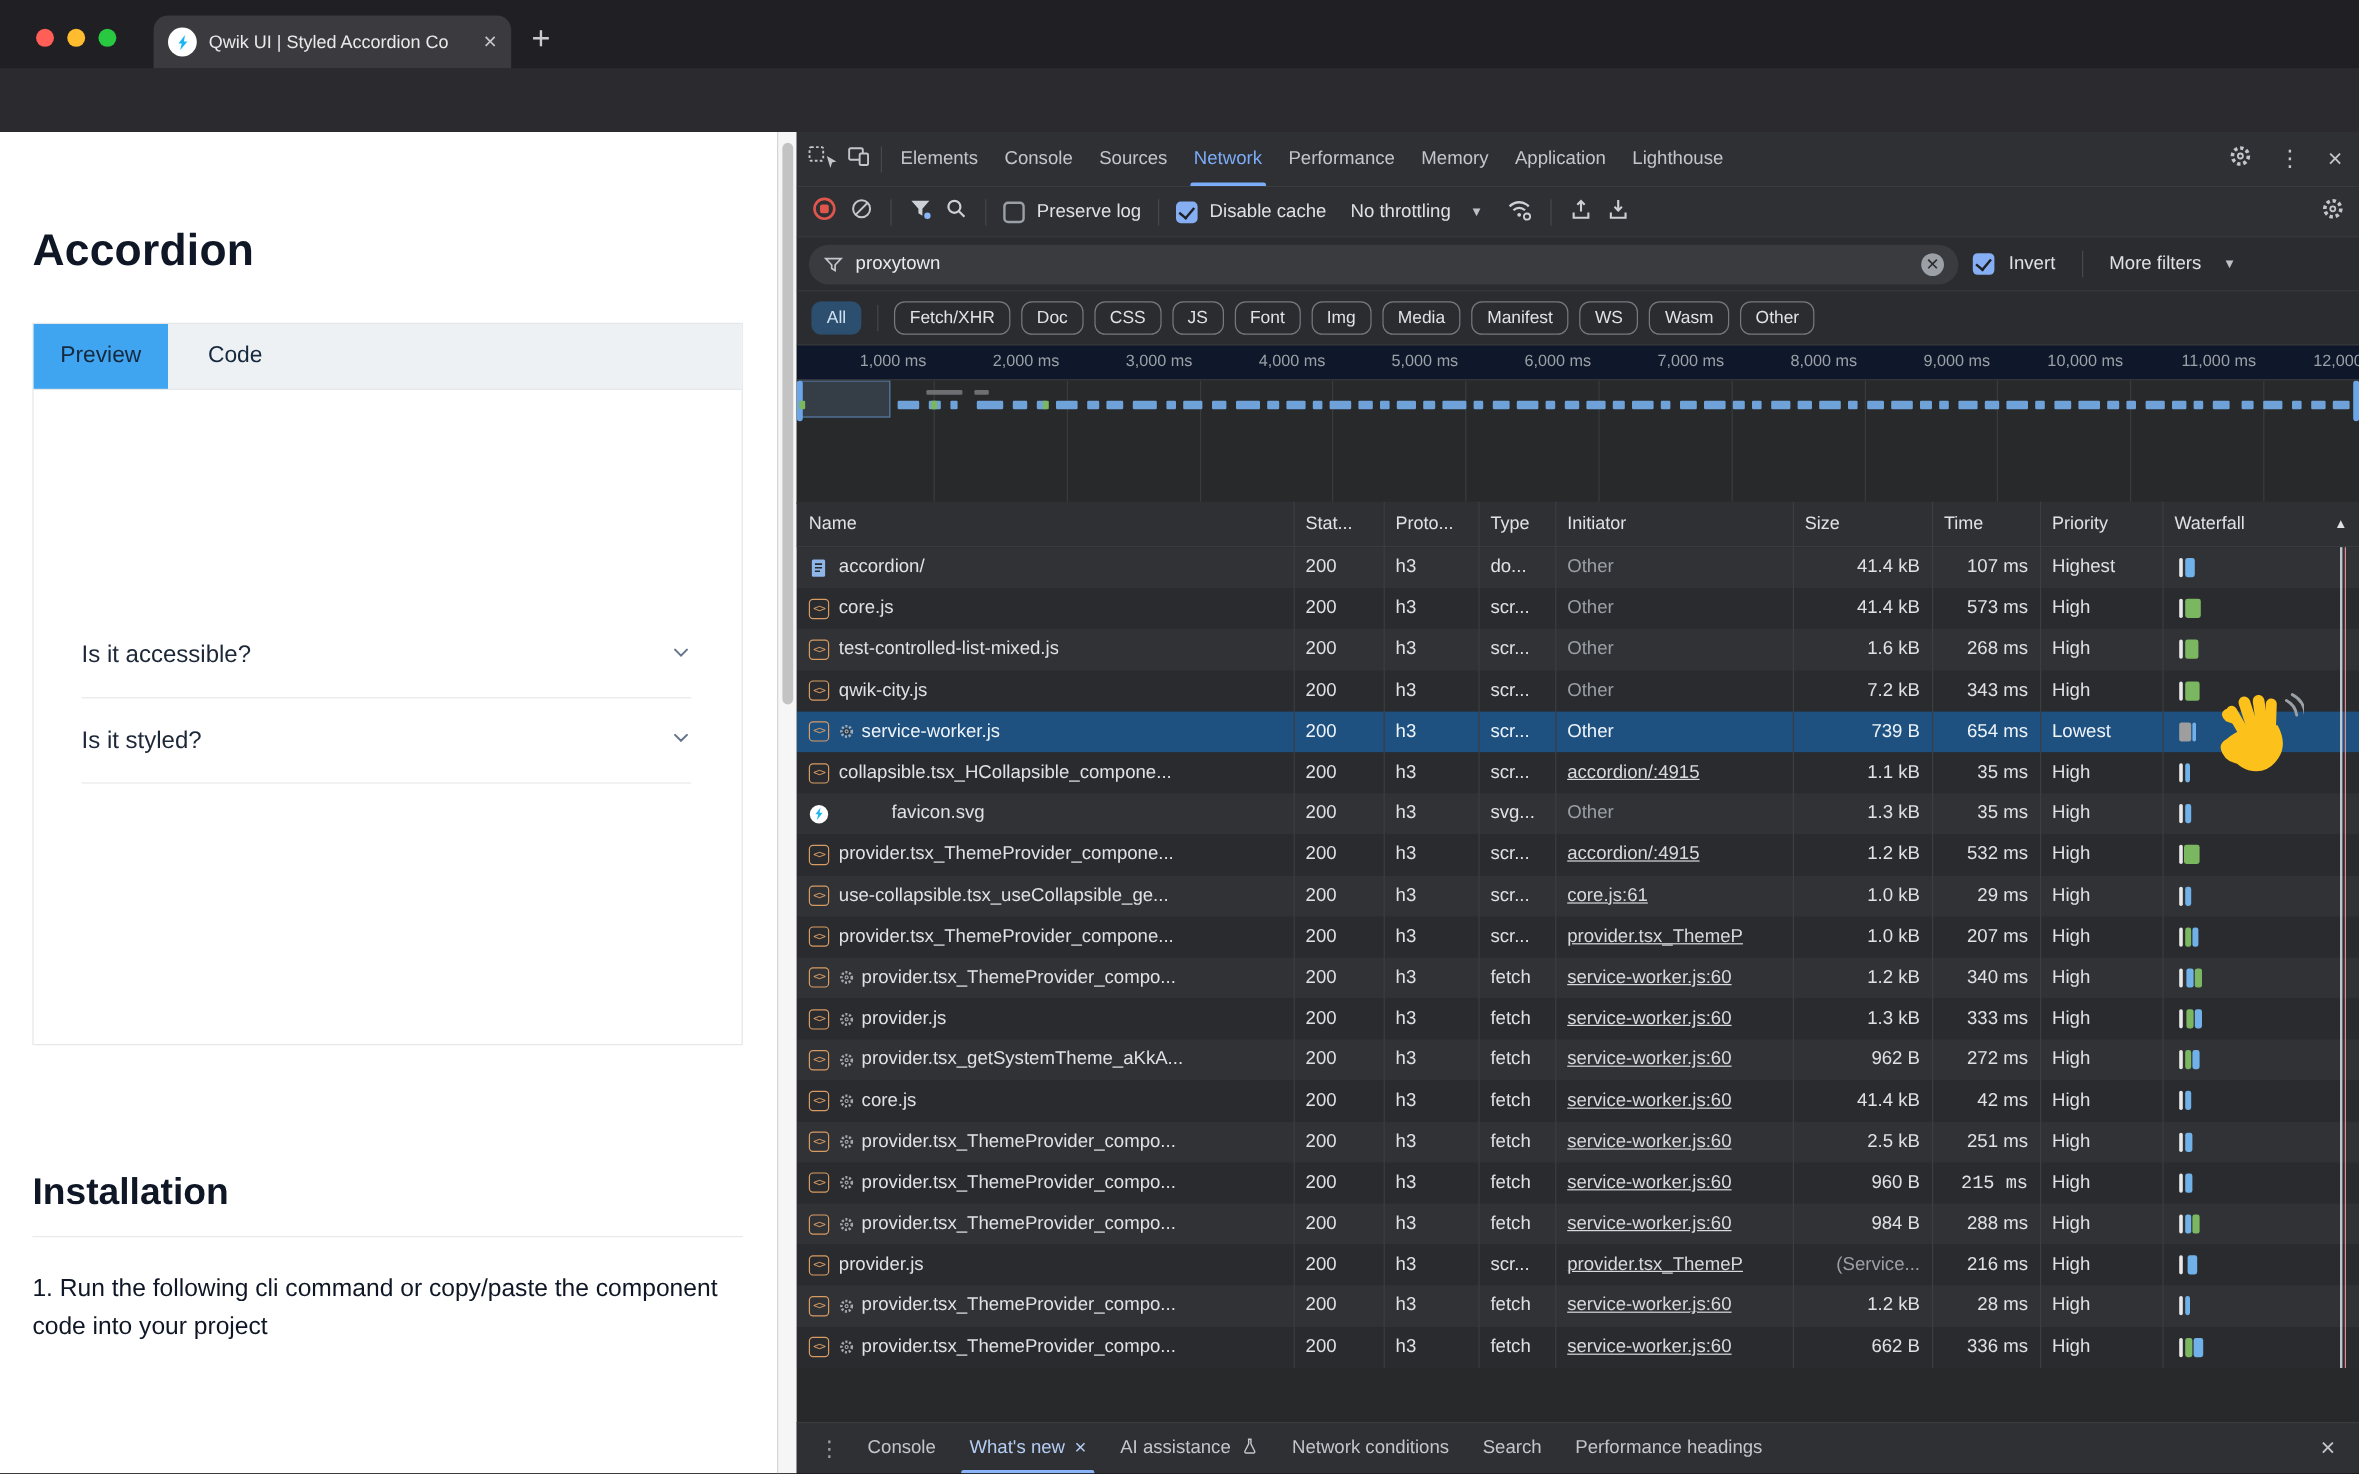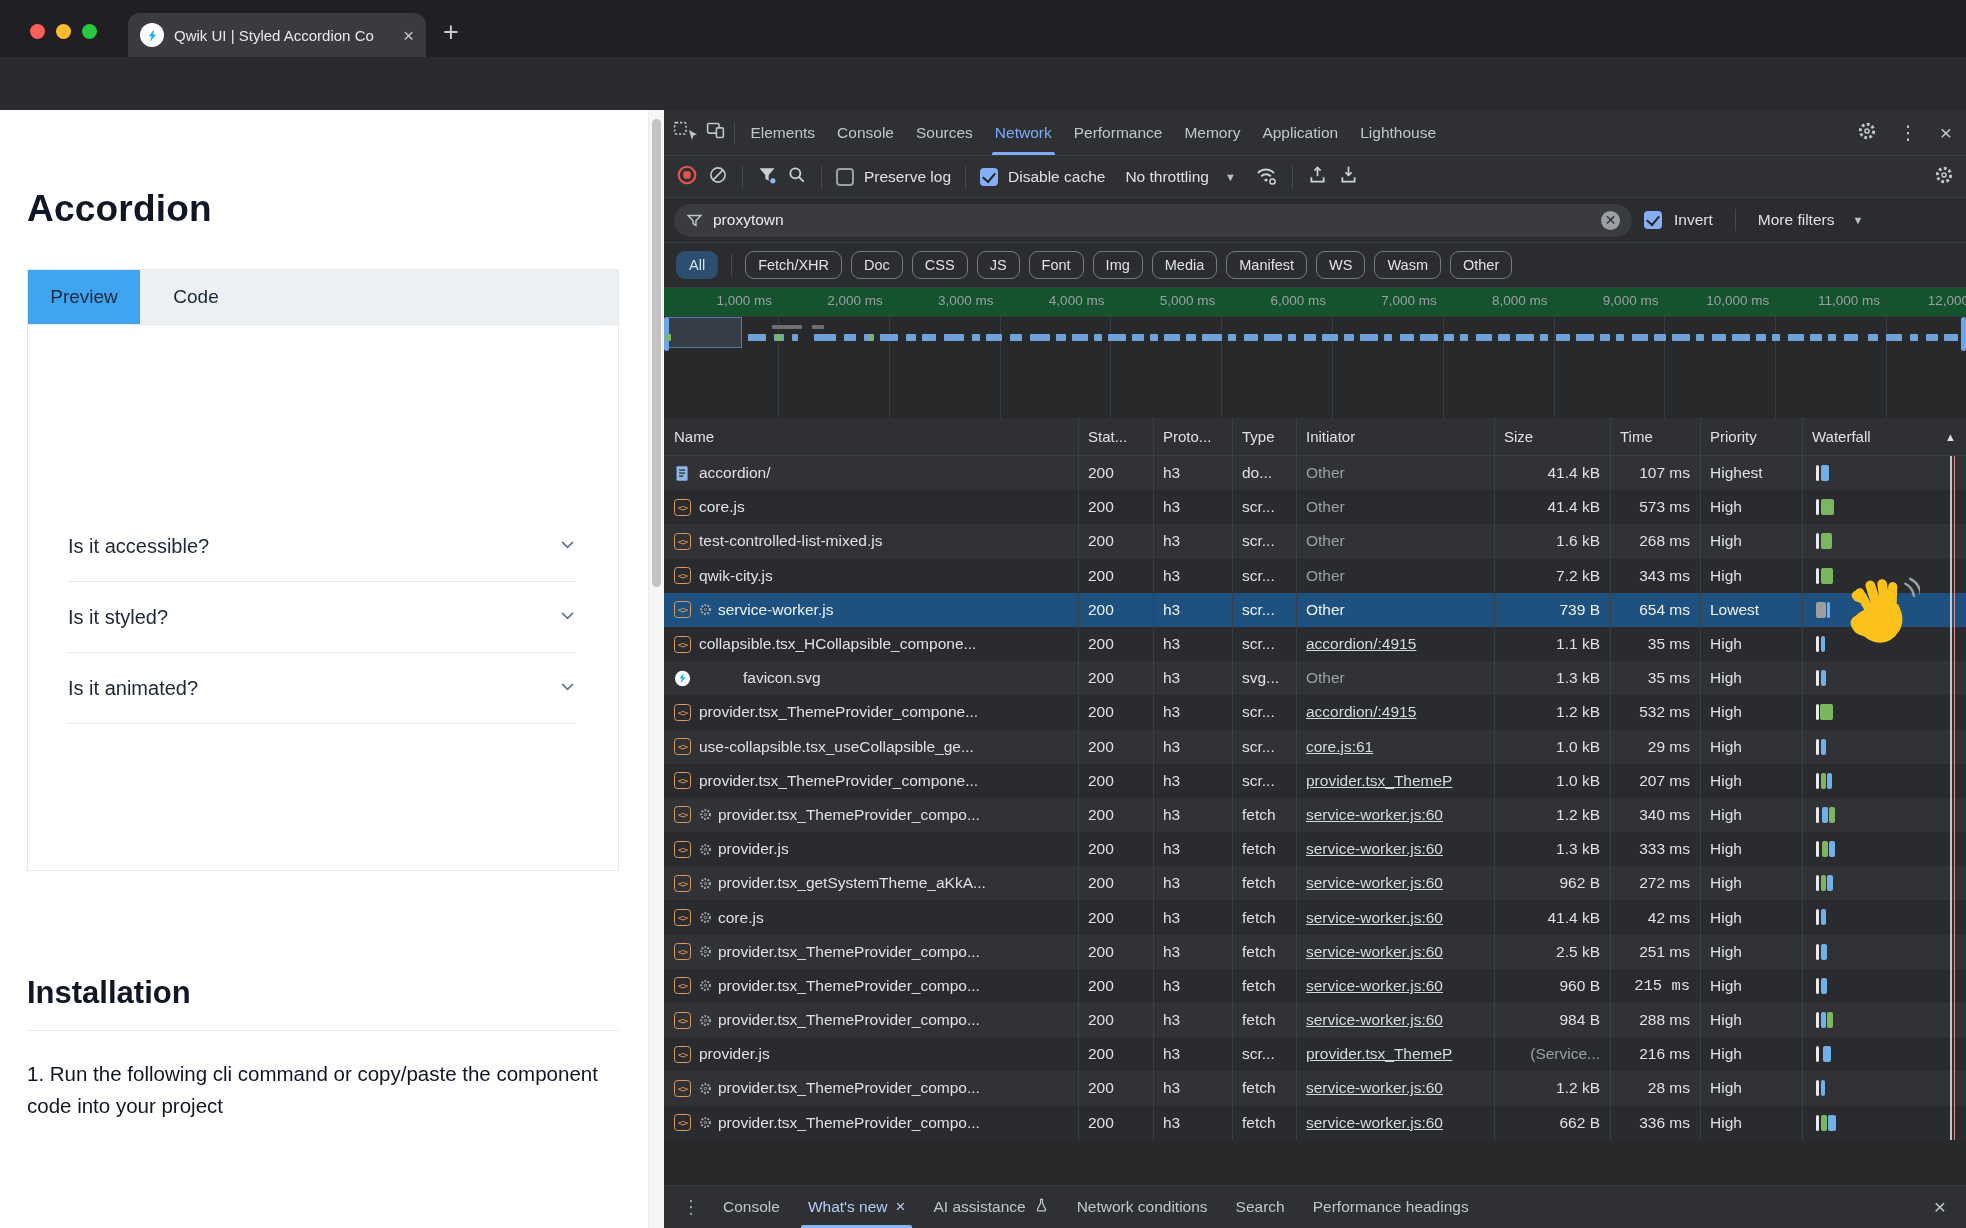--- a/index.html
+++ b/index.html
@@ -57,21 +57,21 @@
   .cb.on::after{content:"";position:absolute;left:4.5px;top:2px;width:6px;height:10px;border:solid #202124;border-width:0 2.5px 2.5px 0;transform:rotate(40deg);}
   .caret{font-size:11px;color:#bdc1c6;margin-left:6px;}
   .dt-filterrow{top:88px;height:45px;background:#2b2c2f;border-bottom:1px solid #3a3d40;padding:0 10px;gap:12px;}
   .filterpill{height:33px;flex:0 0 auto;width:958px;background:#3a3b3f;border-radius:17px;display:flex;align-items:center;gap:10px;padding:0 12px;box-sizing:border-box;}
   .filtertext{font-size:15.5px;color:#e8eaed;flex:1;}
   .clearx{width:19px;height:19px;border-radius:50%;background:#9aa0a6;color:#2b2c2f;font-size:14px;display:flex;align-items:center;justify-content:center;}
   .dt-chips{top:133px;height:45px;background:#2b2c2f;border-bottom:1px solid #3a3d40;padding:0 12px;gap:9px;}
   .chip{height:28px;border-radius:9px;display:flex;align-items:center;padding:0 12px;font-size:14.5px;color:#e0e2e5;
         border:1.5px solid #75797e;box-sizing:border-box;white-space:nowrap;}
   .chip.active{border-color:transparent;background:#2c4f70;color:#cfe2f3;}
-  .dt-ruler{top:178px;height:28px;background:#14532d;text-decoration:underline;}
+  .dt-ruler{top:178px;height:28px;background:#0f172a;text-decoration:underline;}
   .rlabel{position:absolute;top:5px;width:104px;text-align:right;font-size:13.5px;color:#9aa0a6;white-space:nowrap;}
   .dt-overview{position:absolute;left:0;right:0;top:206px;height:102px;background:#28292b;border-top:1px solid #36383b;border-bottom:1px solid #36383b;overflow:hidden;}
   .gridline{position:absolute;top:0;bottom:0;width:1px;background:#393c3f;}
   .ov-dash{position:absolute;height:7px;top:17px;border-radius:1px;}
   .ov-sel{position:absolute;left:2px;top:0;width:76px;height:31px;background:rgba(125,165,215,.16);border:1px solid #567ca6;box-sizing:border-box;}
   .ov-handle{position:absolute;top:0;width:5px;height:34px;border-radius:3px;background:#6aa6e8;}
   
   .dt-header{top:308px;height:38px;background:#2f3034;border-bottom:1px solid #3a3d40;font-size:15px;color:#dfe1e5;}
   .hcell{display:flex;align-items:center;height:100%;padding:0 10px;box-sizing:border-box;white-space:nowrap;overflow:hidden;}
   .dt-rows{position:absolute;left:0;right:0;top:346px;height:684px;overflow:hidden;}
@@ -183,26 +183,20 @@
         </div>
         <div class="acc-list" id="acc-list">
             <div class="acc-item">
               <span>Is it accessible?</span>
               <span><svg width="17" height="17" viewBox="0 0 24 24" fill="none" stroke="#64748b" stroke-width="2.4" stroke-linecap="round">
                   <path d="M5 9l7 7 7-7"></path>
                 </svg></span>
             </div>
             <div class="acc-item">
               <span>Is it styled?</span>
-              <span><svg width="17" height="17" viewBox="0 0 24 24" fill="none" stroke="#64748b" stroke-width="2.4" stroke-linecap="round">
-                  <path d="M5 9l7 7 7-7"></path>
-                </svg></span>
-            </div>
-            <div class="acc-item">
-              <span>Is it animated?</span>
               <span><svg width="17" height="17" viewBox="0 0 24 24" fill="none" stroke="#64748b" stroke-width="2.4" stroke-linecap="round">
                   <path d="M5 9l7 7 7-7"></path>
                 </svg></span>
             </div>
           </div>
       </div>
       <div class="pg-h2">Installation</div>
       <div class="pg-rule"></div>
       <div class="pg-step">1. Run the following cli command or copy/paste the component code into your project</div>
     </div>

